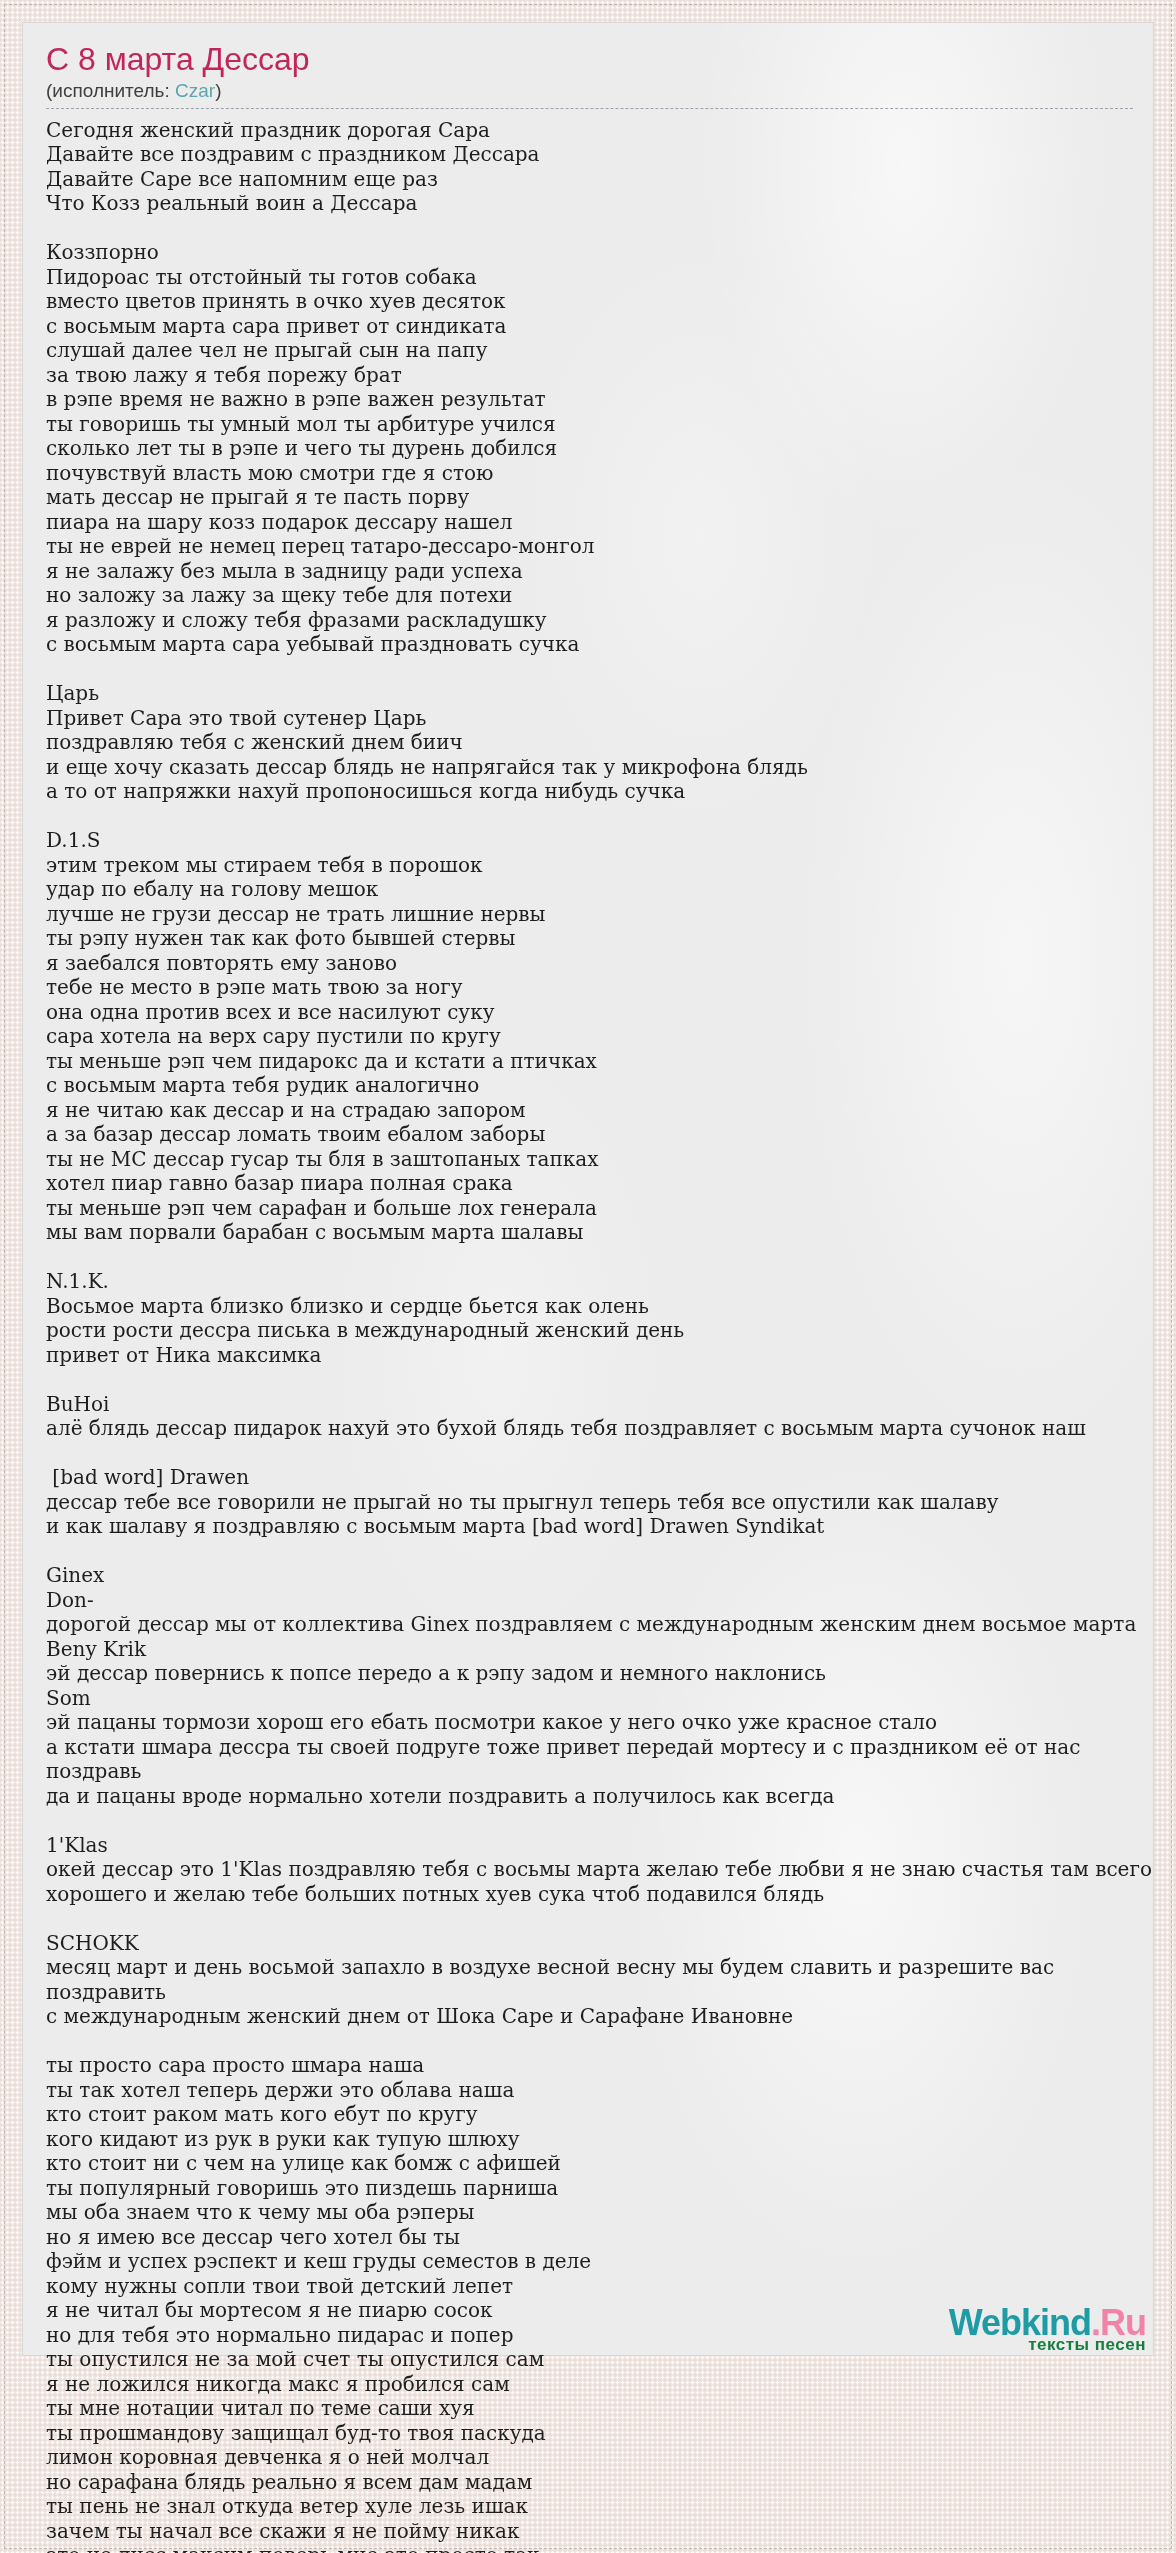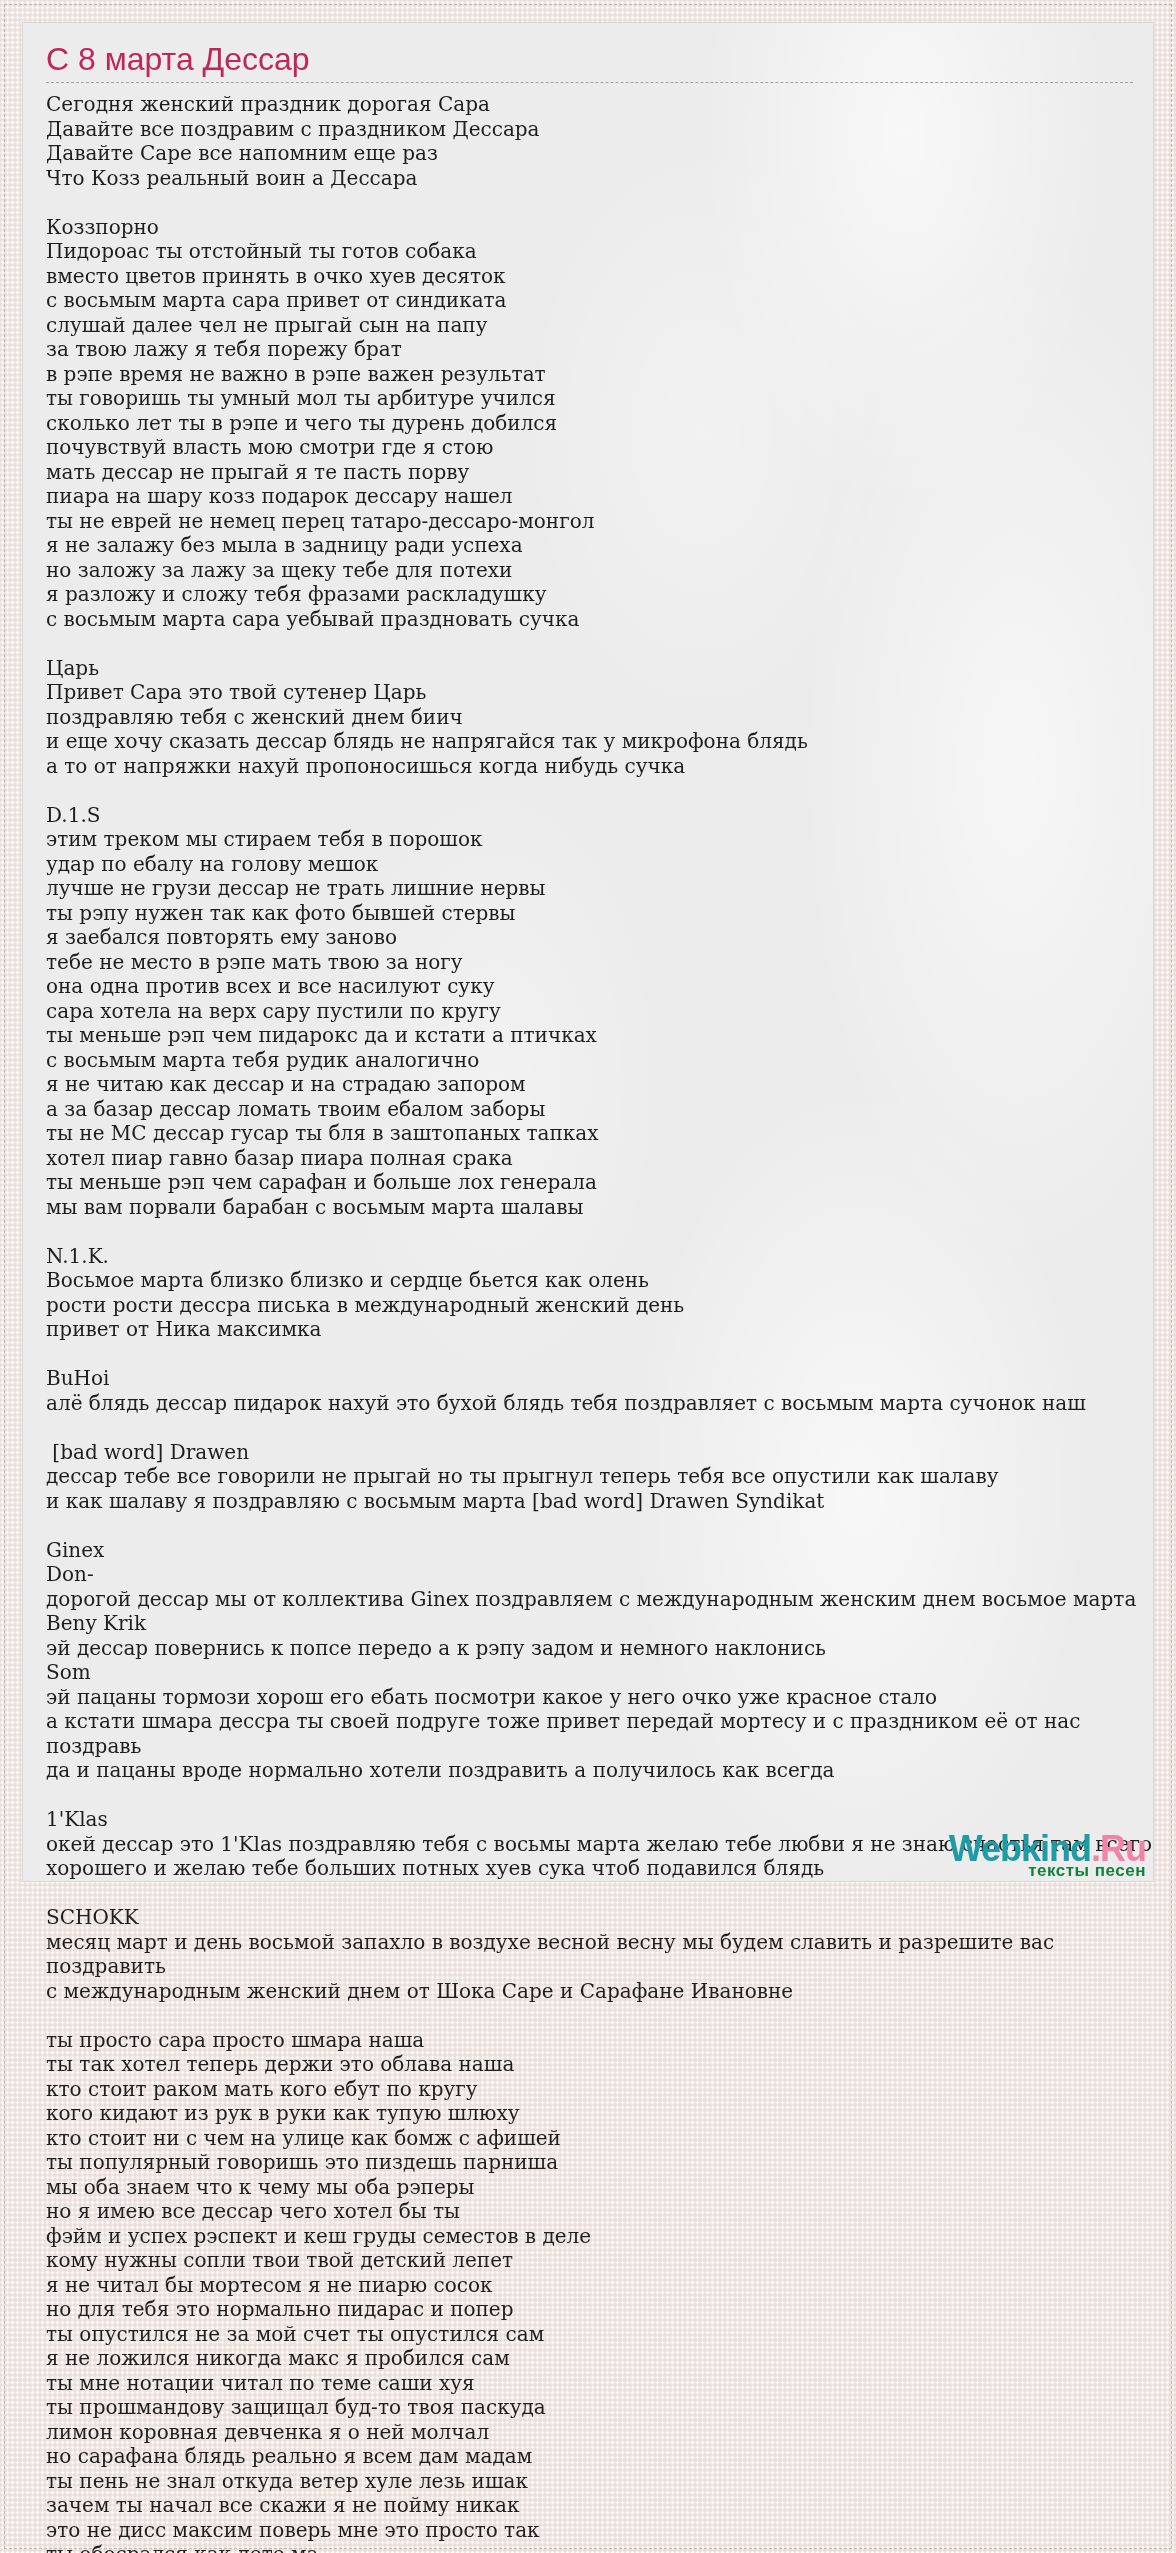--- a/index.html
+++ b/index.html
@@ -18,21 +18,21 @@
   }
   .page-frame {
     position: absolute;
     left: 4px; top: 4px; right: 4px; bottom: 4px;
     border: 1px dashed #c3b7b2;
     pointer-events: none;
   }
   .card {
     position: absolute;
     left: 22px; top: 22px;
-    width: 1132px; height: 1860px;
+    width: 1132px; height: 2334px;
     box-sizing: border-box;
     background: #ececec;
     border: 1px solid #d8d8d8;
     padding: 19px 20px 0 23px;
   }
   .card::before {
     content: "";
     position: absolute;
     left: 0; top: 0; right: 0; bottom: 0;
     background:
@@ -99,20 +99,23 @@
   }
 </style>
 </head>
 <body>
 
 <div class="page-frame"></div>
 
 <div class="card">
   <h1 class="page-title">С 8 марта Дессар</h1>
 
+  <div class="artist-line">
+    <span>(исполнитель: </span><a class="artist-link">Czar</a><span>)</span>
+  </div>
 
   <div class="separator"></div>
 
   <div class="lyrics">Сегодня женский праздник дорогая Сара
 Давайте все поздравим с праздником Дессара
 Давайте Саре все напомним еще раз
 Что Козз реальный воин а Дессара
 
 Коззпорно
 Пидороас ты отстойный ты готов собака

